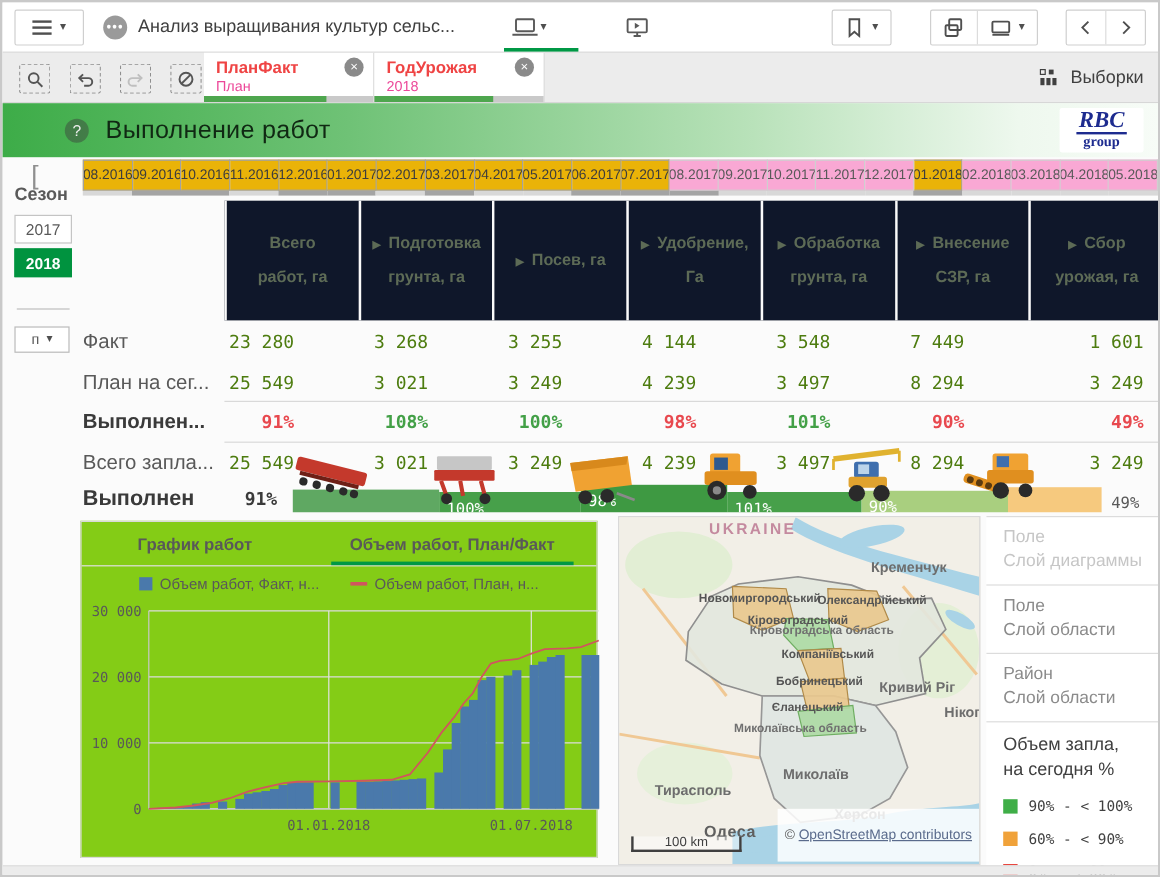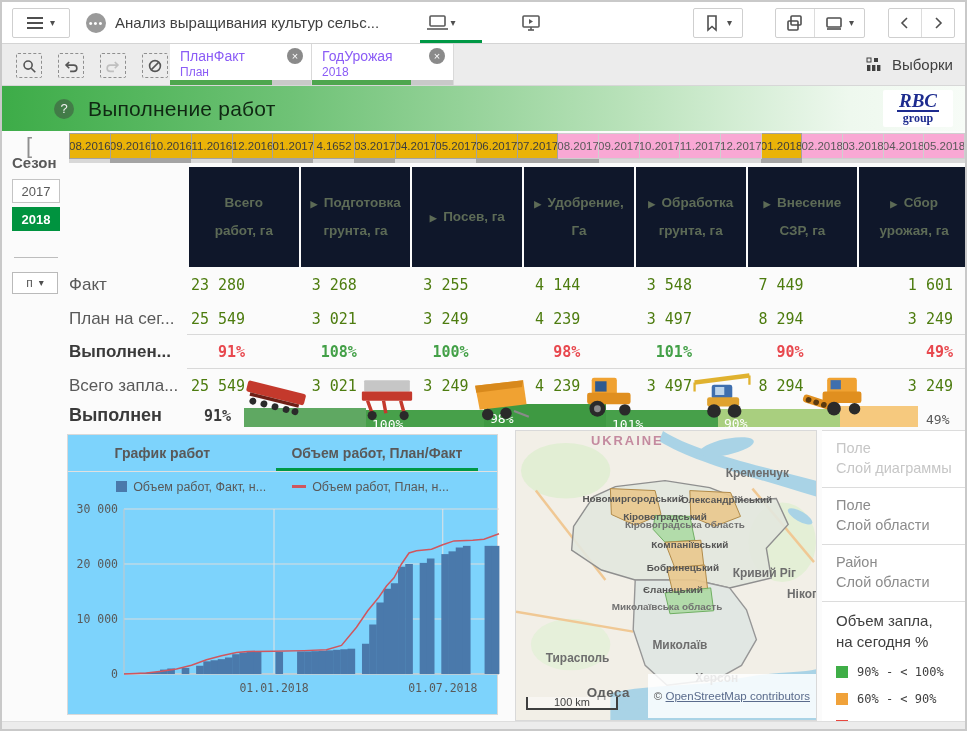--- a/index.html
+++ b/index.html
@@ -23,23 +23,23 @@
   .tbr .seg{height:100%;display:flex;align-items:center;justify-content:center;padding:0 10px;border-left:1px solid #dcdcdc;cursor:pointer}
   .tbr .seg:first-child{border-left:none}
   .tbr svg{stroke:#4f4f4f;fill:none;stroke-width:1.6}
 
   
   .tb2{position:absolute;left:0;top:42px;width:100%;height:42px;background:#ececec;border-bottom:1px solid #d7d7d7}
   .selt{position:absolute;top:9px;width:26px;height:25px;border:1px dashed #8f8f8f;border-radius:2px;display:flex;align-items:center;justify-content:center;cursor:pointer;background:transparent}
   .chips{position:absolute;left:168px;top:0;height:41px;display:flex}
   .chip{position:relative;width:142px;height:100%;background:#fff;border-right:1px solid #d9d9d9;padding:4px 8px 0 10px;cursor:pointer}
   .chip .trow{display:flex;align-items:center;justify-content:space-between}
-  .chip .ct{font-size:14px;font-weight:normal;color:#8b5cf6}
+  .chip .ct{font-size:14px;font-weight:bold;color:#ef4444}
   .chip .cx{width:16px;height:16px;border-radius:50%;background:#8a8a8a;color:#fff;font-size:11px;line-height:16px;text-align:center;cursor:pointer}
-  .chip .cv{font-size:12px;color:#8b5cf6;margin-top:1px}
+  .chip .cv{font-size:12px;color:#ec4899;margin-top:1px}
   .chip .cp{position:absolute;left:0;bottom:0;width:100%;height:5px;background:#c9c9c9}
   .chip .cpf{height:100%;background:#4ea64e}
   .selbtn{position:absolute;right:12px;top:0;height:41px;display:flex;align-items:center;gap:10px;font-size:15px;color:#404040;cursor:pointer}
 
   
   .hdr{position:absolute;left:0;top:84px;width:100%;height:45px;background:linear-gradient(90deg,#3dac48 0%,#6fc276 30%,#b9e2ba 65%,#eef8ee 88%,#f7fcf7 100%);display:flex;align-items:center}
   .hq{width:20px;height:20px;border-radius:50%;background:rgba(60,60,60,.45);color:#eee;font-size:13px;display:flex;align-items:center;justify-content:center;margin:0 14px 0 52px;cursor:pointer}
   .htitle{font-size:21px;color:#102813;letter-spacing:.2px}
   .logo{position:absolute;right:12px;top:4px;width:70px;height:37px;background:#fff;border-radius:2px;text-align:center;padding-top:1px}
   .logo .l1{font-family:"Liberation Serif",serif;font-weight:bold;font-style:italic;font-size:19px;line-height:19px;color:#1d2b8f;border-bottom:2px solid #1d2b8f;display:inline-block;padding:0 2px}
@@ -85,21 +85,21 @@
   .micon{position:absolute;width:64px;height:54px}
   
   .rbar{position:relative;height:24px;overflow:hidden}
   .rbar .rlab{position:absolute;left:0;top:2px;font-size:18px;font-weight:bold;color:#3a3a3a}
   .rbar .rv{position:absolute;left:120px;width:44px;top:4px;text-align:right;font-family:"DejaVu Sans Mono",monospace;font-weight:bold;font-size:15px;color:#3a3a3a}
   .bseg{position:absolute;height:40px}
   .bseg span{position:absolute;left:6px;top:7px;color:#fff;font-family:"DejaVu Sans Mono",monospace;font-size:13px}
   .bend{position:absolute;top:9px;font-family:"DejaVu Sans Mono",monospace;font-size:13px;color:#595959}
 
   
-  .card{position:absolute;left:65px;top:432px;width:431px;height:281px;background:#7dd3fc;border:1px solid #d9d9d9}
+  .card{position:absolute;left:65px;top:432px;width:431px;height:281px;background:#84cc16;border:1px solid #d9d9d9}
   .tabs{display:flex;height:37px;border-bottom:1px solid #e0e0e0}
   .tab{display:flex;flex-direction:column;align-items:center;justify-content:center;font-size:14px;font-weight:bold;color:#595959;cursor:pointer;position:relative}
   .tab.t1{width:44%}.tab.t2{width:56%}
   .tab .u{position:absolute;bottom:0;left:8%;width:84%;height:3px;background:#009845;display:none}
   .tab.active .u{display:block}
   .cleg{height:24px;display:flex;align-items:center;justify-content:center;gap:26px;font-size:12.5px;color:#595959;margin-top:3px}
   .cleg .sw{display:inline-block;width:11px;height:11px;margin-right:6px;vertical-align:-1px}
   .cleg .ln{display:inline-block;width:14px;height:3px;margin-right:6px;vertical-align:3px}
 
   
@@ -263,21 +263,21 @@
   </div>
 
   <span class="tl-bracket">[</span>
   <div class="tl" id="timeline">
       <div class="tl-cell sel">08.2016</div>
       <div class="tl-cell sel">09.2016</div>
       <div class="tl-cell sel">10.2016</div>
       <div class="tl-cell sel">11.2016</div>
       <div class="tl-cell sel">12.2016</div>
       <div class="tl-cell sel">01.2017</div>
-      <div class="tl-cell sel">4.1652</div>
+      <div class="tl-cell sel">02.2017</div>
       <div class="tl-cell sel">03.2017</div>
       <div class="tl-cell sel">04.2017</div>
       <div class="tl-cell sel">05.2017</div>
       <div class="tl-cell sel">06.2017</div>
       <div class="tl-cell sel">07.2017</div>
       <div class="tl-cell">08.2017</div>
       <div class="tl-cell">09.2017</div>
       <div class="tl-cell">10.2017</div>
       <div class="tl-cell">11.2017</div>
       <div class="tl-cell">12.2017</div>

